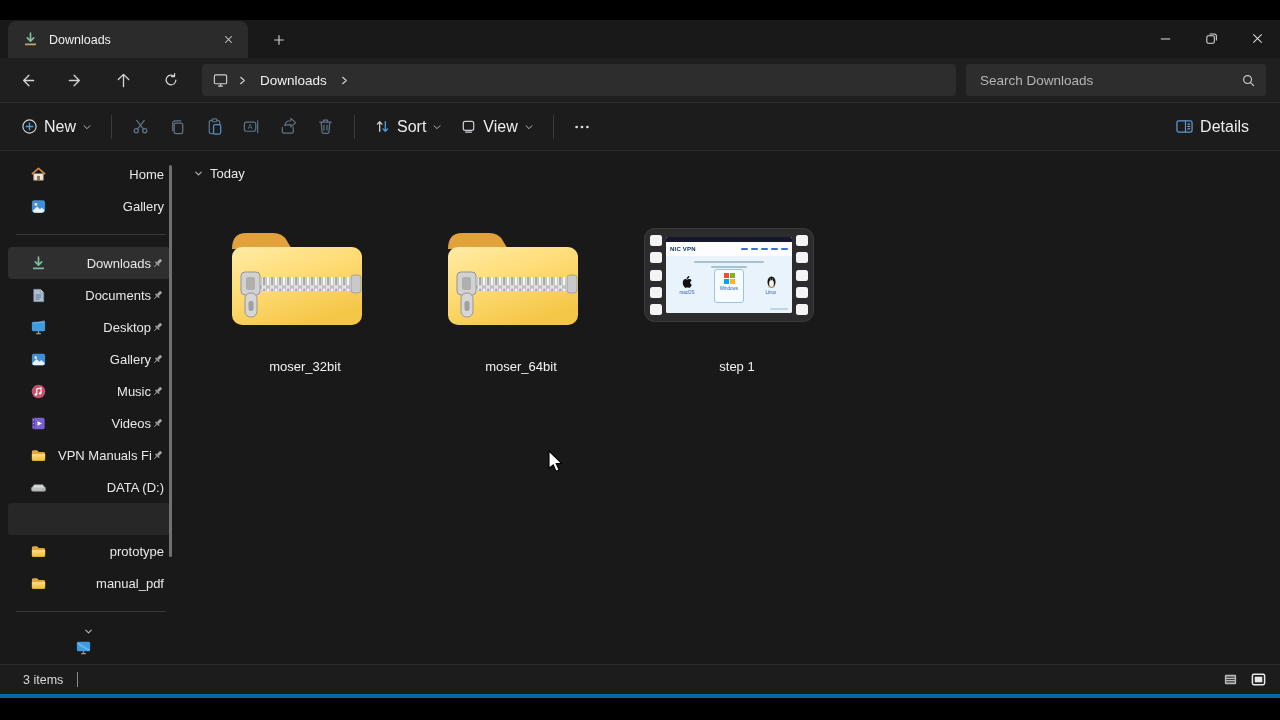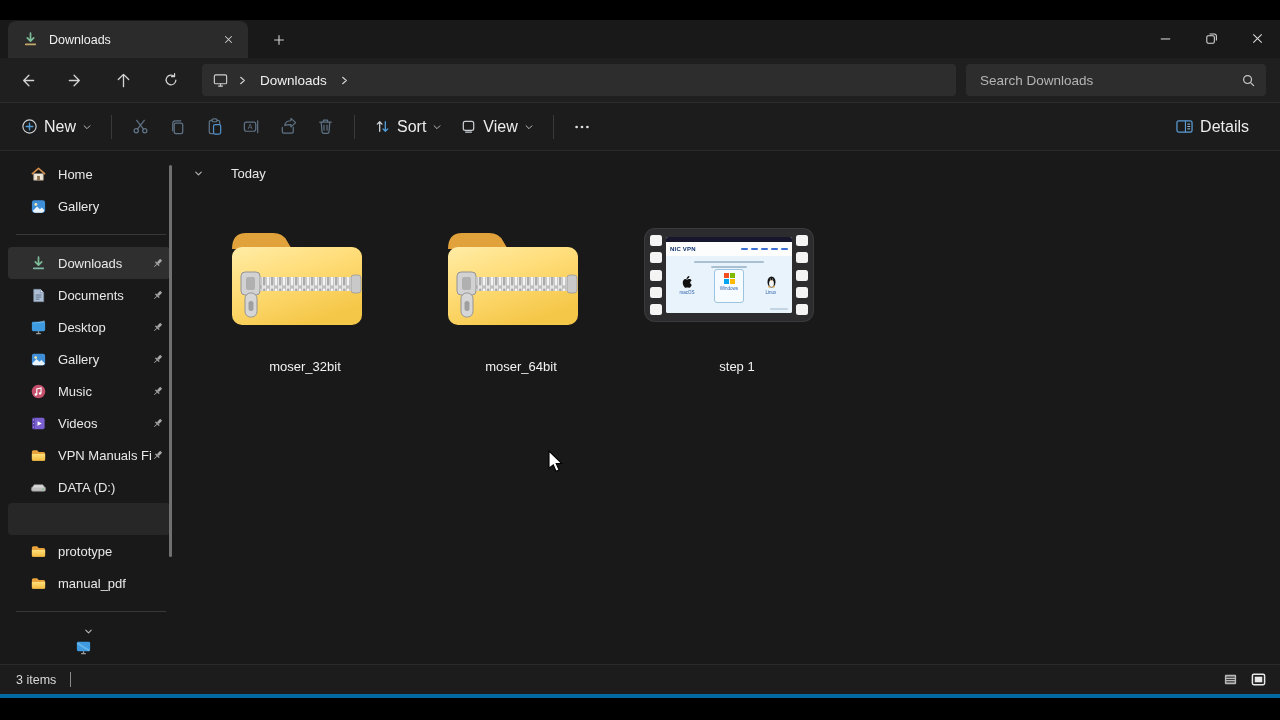--- a/index.html
+++ b/index.html
@@ -34,31 +34,31 @@
   .tool-btn { height:36px; border-radius:4px; display:flex; align-items:center; justify-content:center; padding:0 9px; }
   .tool-btn .lbl { font-size:16px; color:#ececec; margin:0 6px; }
   .tool-sep { width:1px; height:24px; background:#3a3a3a; margin:0 10px; }
   .toolbar-right { margin-left:auto; display:flex; align-items:center; }
 
   
   .content { position:relative; height:516px; display:flex; background:#191919; }
   .sidebar { position:relative; width:182px; padding-top:7px; flex-shrink:0; }
   .side-row { height:32px; margin:0 12px 0 8px; border-radius:4px; display:flex; align-items:center; padding:0 6px 0 22px; position:relative; }
   .side-row .s-icon { width:17px; height:17px; margin-right:11px; flex-shrink:0; }
-  .side-row .s-label { font-size:13px; color:#e8e8e8; white-space:nowrap; overflow:hidden; flex:1; }
+  .side-row .s-label { font-size:13px; color:#e8e8e8; white-space:nowrap; overflow:hidden; flex:1;text-align:right; }
   .side-row.selected { background:#2f2f2f; }
   .side-row.hover-empty { background:#272727; }
   .side-row .pin { width:13px; height:13px; flex-shrink:0; }
   .side-sep { height:1px; background:#383838; margin:12px 16px; }
   .side-row.root { padding-left:6px;flex-direction:column; }
   .side-row .expander { width:16px; height:16px; margin-right:2px; display:flex; align-items:center; justify-content:center; }
   .side-scrollbar { position:absolute; right:10px; top:14px; width:3px; height:392px; background:#707070; border-radius:2px; }
 
   .main { flex:1; padding:10px 0 0 8px; position:relative; }
-  .group-header { display:flex; align-items:center; height:24px;gap:21px; }
+  .group-header { display:flex; align-items:center; height:24px; }
   .group-header .chev { width:16px; height:16px; margin-right:4px; display:flex; align-items:center; justify-content:center; }
   .group-header .g-label { font-size:13px; color:#e8e8e8; }
   .files { display:flex; margin-top:14px; padding-left:7px; }
   .file-item { width:200px; margin-right:16px; display:flex; flex-direction:column; align-items:center; border-radius:4px; padding-bottom:6px; }
   .file-icon-area { height:152px; display:flex; align-items:center; justify-content:center; }
   .file-label { font-size:13px; color:#f2f2f2; margin-top:8px; text-align:center;margin-left:16px; }
 
   
   .film { position:relative; width:168px; height:92px; background:#2c2c2e; border-radius:10px; box-shadow:0 0 0 1px #3a3a3c; }
   .holes { position:absolute; top:6px; bottom:6px; width:12px; display:flex; flex-direction:column; justify-content:space-between; }
@@ -74,21 +74,21 @@
   .t-line { position:absolute; height:2px; background:#a9bfd2; border-radius:1px; }
   .t-cards { position:absolute; left:0; right:0; top:16px; display:flex; justify-content:center; align-items:flex-start; }
   .t-card { width:30px; height:34px; display:flex; flex-direction:column; align-items:center; margin:0 6px; padding-top:3px; }
   .t-card.mid { background:#f6fbff; border:1px solid #9cc3e0; border-radius:3px; margin-top:-3px; }
   .t-oslabel { font-size:4.5px; color:#2b5fae; margin-top:2px; line-height:5px; }
   .winlogo { width:11px; height:11px; display:grid; grid-template-columns:5px 5px; grid-template-rows:5px 5px; gap:1px; }
   .winlogo i:nth-child(1){background:#f25022;} .winlogo i:nth-child(2){background:#7fba00;}
   .winlogo i:nth-child(3){background:#00a4ef;} .winlogo i:nth-child(4){background:#ffb900;}
 
   
-  .statusbar { position:absolute; left:0; bottom:0; width:100%; height:30px; background:#1c1c1c; border-top:1px solid #2b2b2b; display:flex; align-items:center; padding:0 10px 0 16px; }
+  .statusbar { position:absolute; left:0; bottom:0; width:100%; height:30px; background:#1c1c1c; border-top:1px solid #2b2b2b; display:flex; align-items:center; padding:0 10px 0 23px; }
   .status-count { font-size:12.5px; color:#d8d8d8; }
   .status-div { width:1px; height:15px; background:#8a8a8a; margin-left:14px; }
   .status-right { margin-left:auto; display:flex; align-items:center; }
   .view-toggle { width:24px; height:22px; display:flex; align-items:center; justify-content:center; margin-left:4px; border-radius:3px; }
 
   .cursor { position:absolute; left:548px; top:450px; z-index:50; pointer-events:none; }
 </style>
 </head>
 <body>
 

